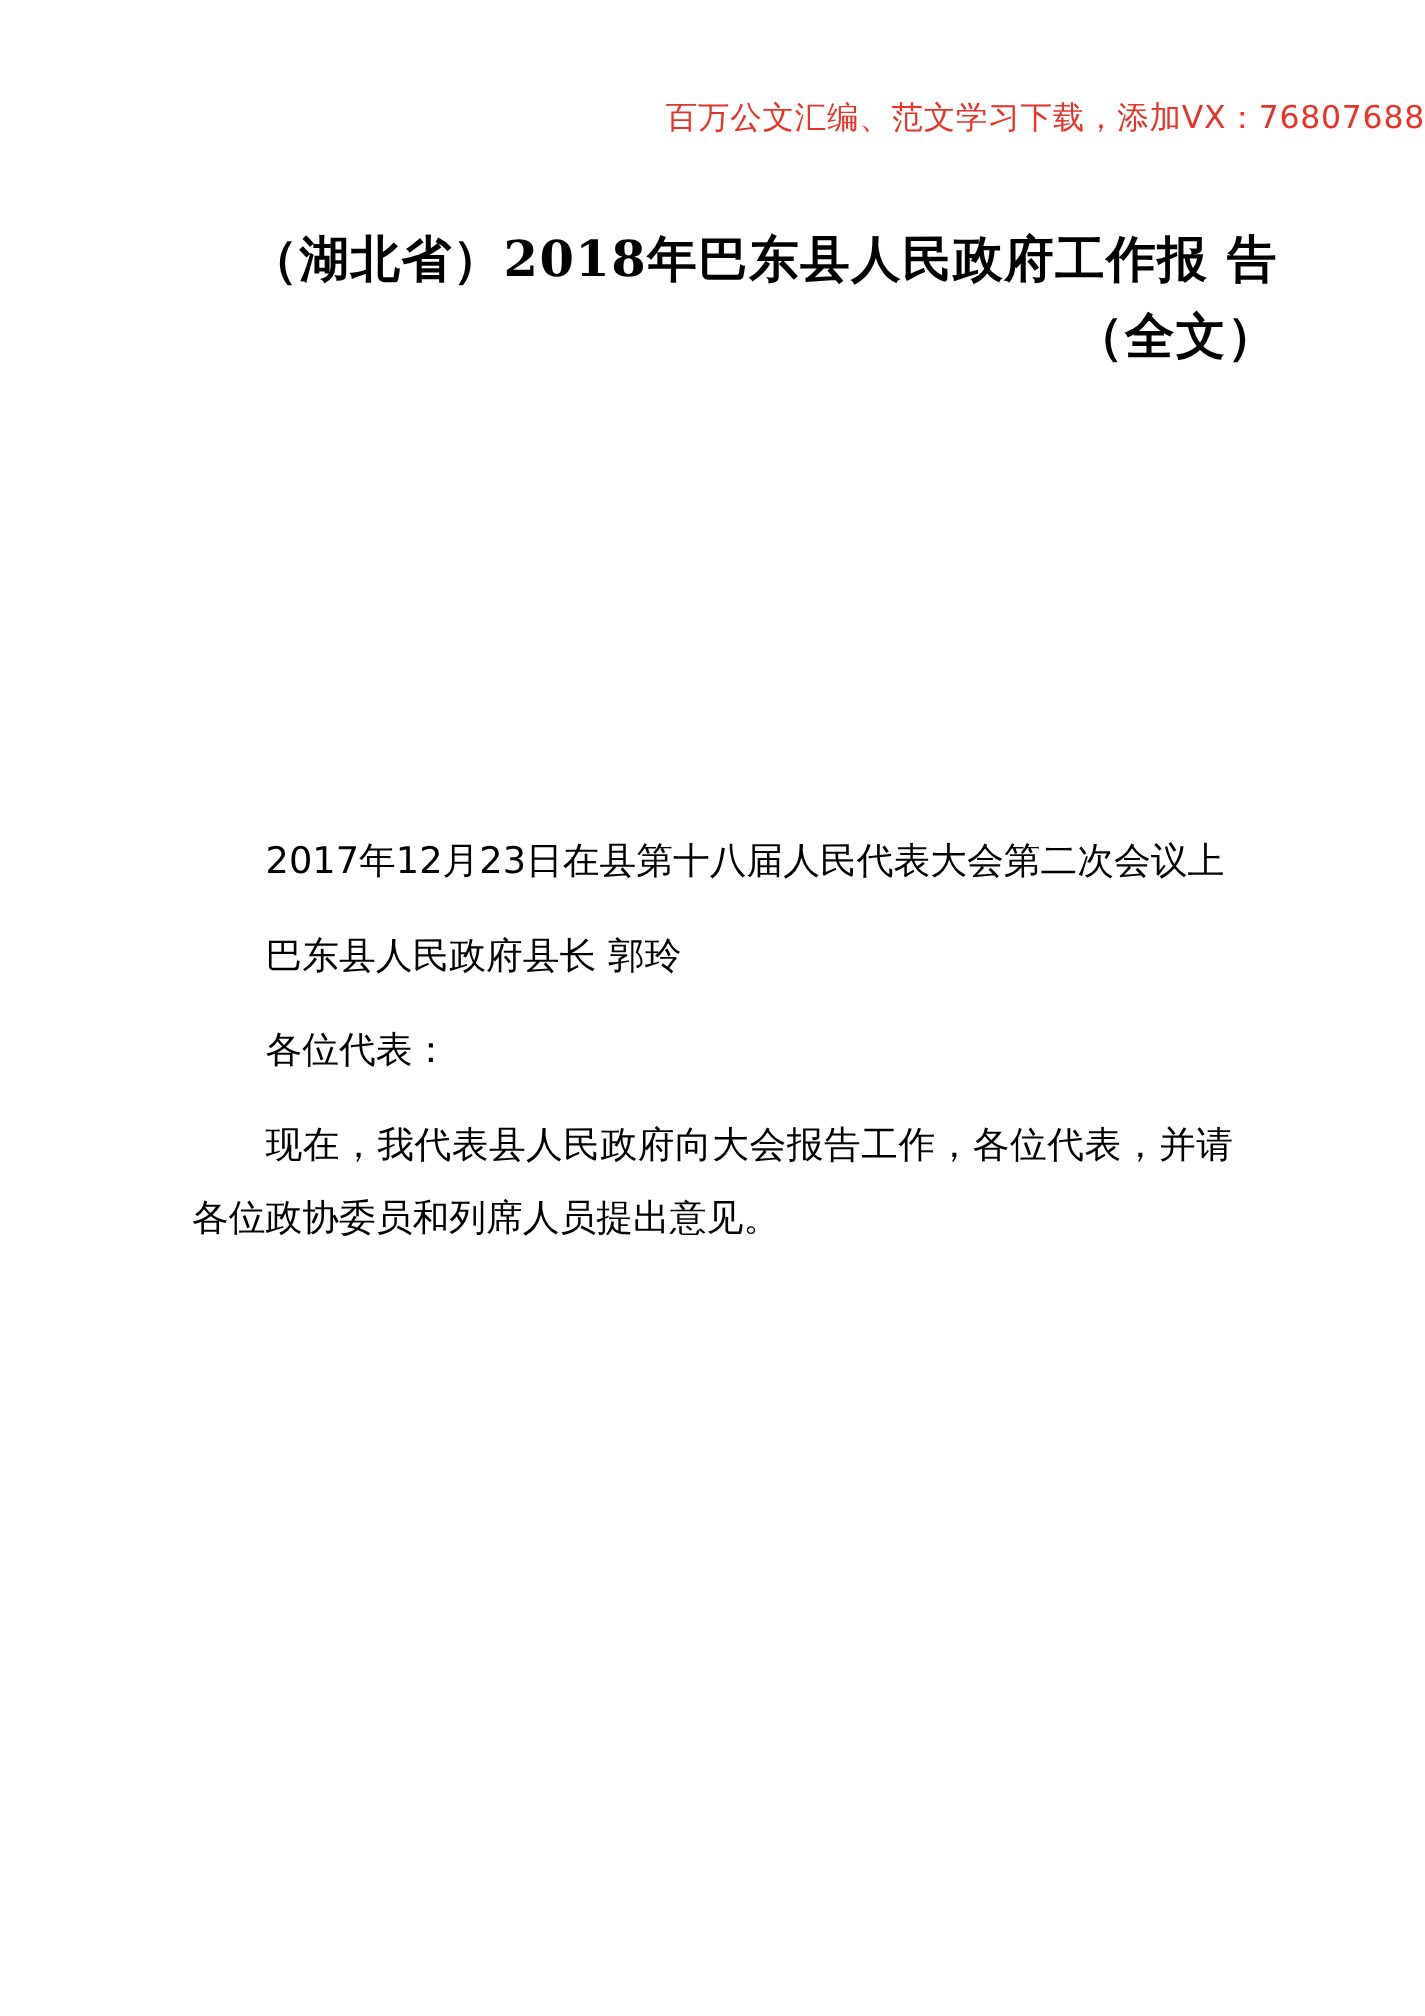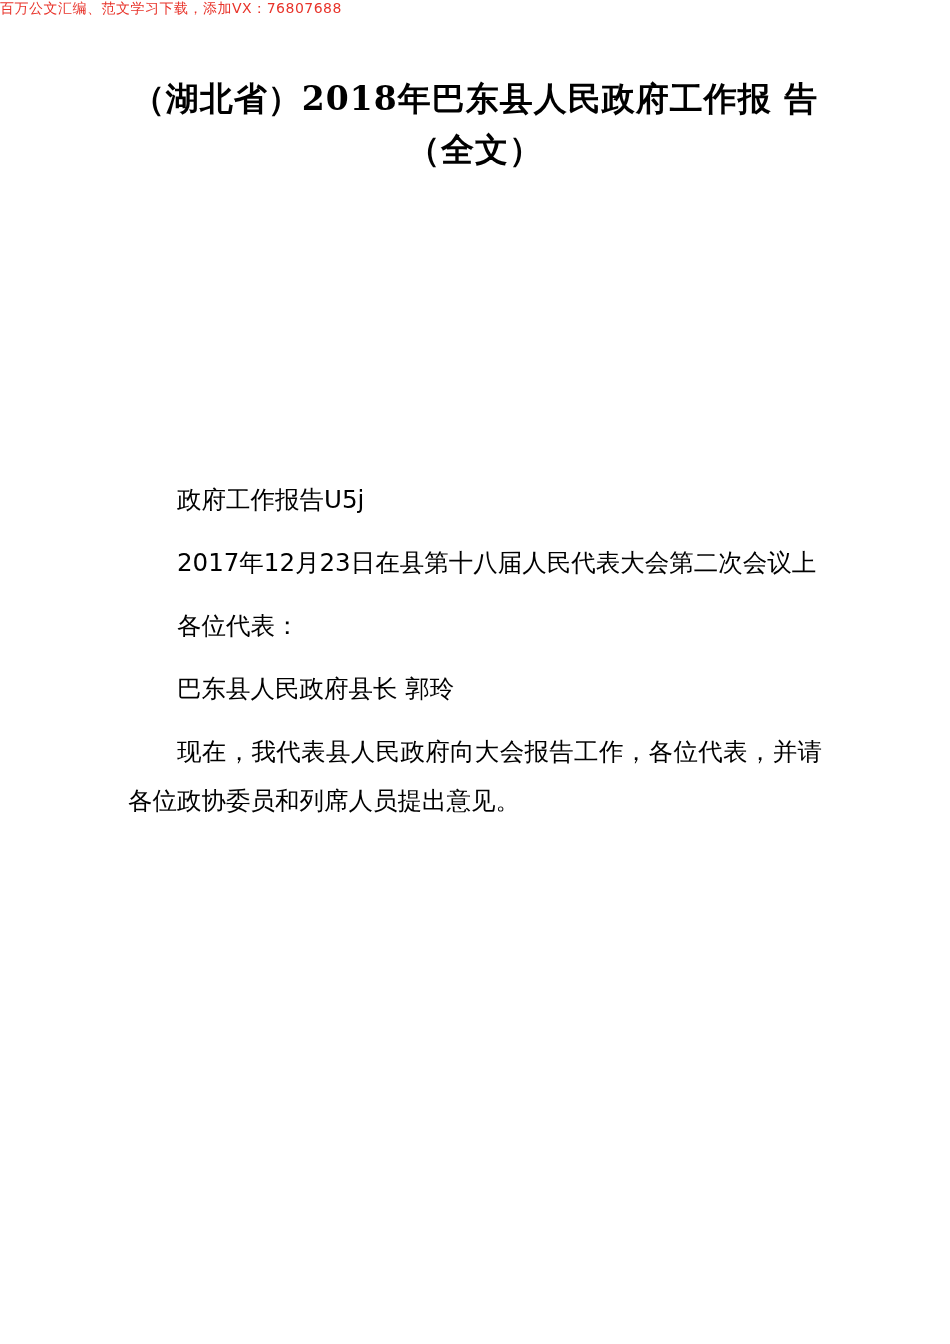--- a/index.html
+++ b/index.html
@@ -16,30 +16,31 @@
     overflow: hidden;
   }
   .page {
     width: 950px;
     height: 1344px;
     box-sizing: border-box;
     padding: 0;
     position: relative;
   }
   .watermark {
-    text-align: left;
+    text-align: right;
     color: #e8332a;
-    font-size: 14px;
+    font-size: 21px;
     font-family: "DejaVu Sans", sans-serif;
     letter-spacing: 0.5px;
+    padding-top: 66px;
     line-height: 1.2;
     white-space: nowrap;
   }
   .doc-title {
-    text-align: center;
+    text-align: right;
     font-family: "DejaVu Serif", serif;
     font-weight: bold;
     font-size: 33px;
     line-height: 1.55;
     margin: 56px 98px 0 98px;
     letter-spacing: 1px;
   }
   .spacer {
     height: 300px;
   }
@@ -66,20 +67,19 @@
   <div class="watermark">百万公文汇编、范文学习下载，添加VX：76807688</div>
 
   <div class="doc-title">
     <span>（湖北省）2018年巴东县人民政府工作报</span>
     <span>告（全文）</span>
   </div>
 
   <div class="spacer"></div>
 
   <div class="body-text">
-    <p class="indent">政府工作报告U5j</p>
     <p class="indent">2017年12月23日在县第十八届人民代表大会第二次会议上</p>
+    <p class="indent">巴东县人民政府县长 郭玲</p>
     <p class="indent">各位代表：</p>
-    <p class="indent">巴东县人民政府县长 郭玲</p>
     <p class="indent">现在，我代表县人民政府向大会报告工作，各位代表，并请各位政协委员和列席人员提出意见。</p>
   </div>
 
 </div>
 
 </body></html>

